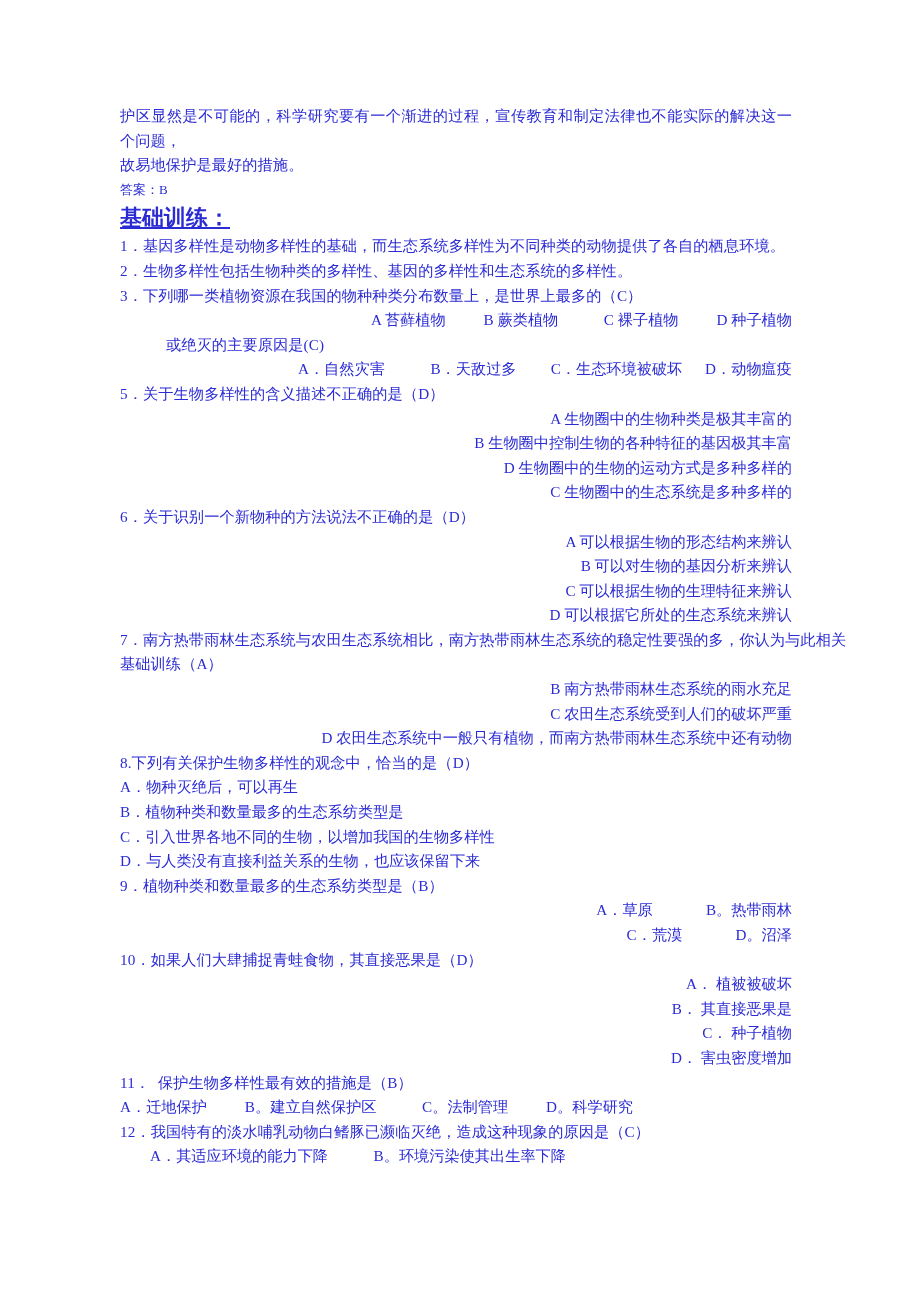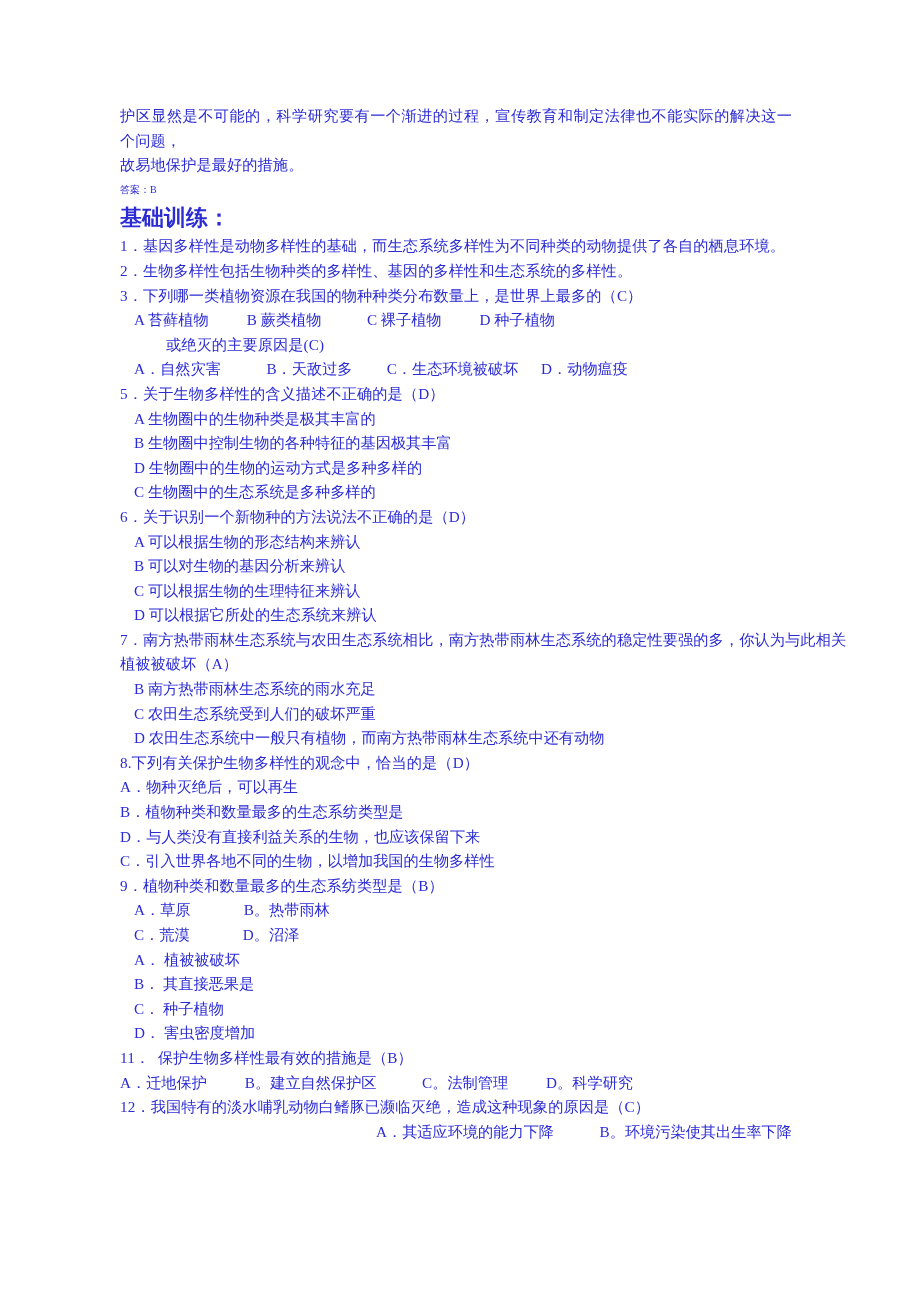--- a/index.html
+++ b/index.html
@@ -37,32 +37,33 @@
   }
   .ln.nowrap {
     white-space: pre;
   }
   
   .heading {
     font-size: 22px;
     line-height: 30px;
     margin: 1px 0 1px 0;
     white-space: pre;
+    text-decoration: underline;
   }
   
   .answer {
-    font-size: 10px;
+    font-size: 13px;
     line-height: 24.6px;
     white-space: pre;
     margin: 0;
   }
   
   .i0  { padding-left: 0; }
-  .i1  { padding-left: 14px; }
-  .i2  { padding-left: 30px; text-align: right; }
+  .i1  { padding-left: 14px; text-align: right; }
+  .i2  { padding-left: 30px; }
   .i3  { padding-left: 46px; }
   .opt-row {
     font-size: 15.2px;
     line-height: 24.6px;
     white-space: pre;
     margin: 0;
   }
 </style>
 </head>
 <body>
@@ -92,35 +93,36 @@
     <p class="opt-row i1">D 生物圈中的生物的运动方式是多种多样的</p>
     <p class="opt-row i1">C 生物圈中的生态系统是多种多样的</p>
 
     <p class="ln nowrap">6．关于识别一个新物种的方法说法不正确的是（D）</p>
     <p class="opt-row i1">A 可以根据生物的形态结构来辨认</p>
     <p class="opt-row i1">B 可以对生物的基因分析来辨认</p>
     <p class="opt-row i1">C 可以根据生物的生理特征来辨认</p>
     <p class="opt-row i1">D 可以根据它所处的生态系统来辨认</p>
 
     <p class="ln nowrap">7．南方热带雨林生态系统与农田生态系统相比，南方热带雨林生态系统的稳定性要强的多，你认为与此相关</p>
-    <p class="ln nowrap">植被被破坏（A）</p>
+    <p class="ln nowrap">基础训练（A）</p>
     <p class="opt-row i1">B 南方热带雨林生态系统的雨水充足</p>
     <p class="opt-row i1">C 农田生态系统受到人们的破坏严重</p>
     <p class="opt-row i1">D 农田生态系统中一般只有植物，而南方热带雨林生态系统中还有动物</p>
 
     <p class="ln nowrap">8.下列有关保护生物多样性的观念中，恰当的是（D）</p>
     <p class="opt-row i0">A．物种灭绝后，可以再生</p>
     <p class="opt-row i0">B．植物种类和数量最多的生态系纺类型是</p>
+    <p class="opt-row i0">C．引入世界各地不同的生物，以增加我国的生物多样性</p>
     <p class="opt-row i0">D．与人类没有直接利益关系的生物，也应该保留下来</p>
-    <p class="opt-row i0">C．引入世界各地不同的生物，以增加我国的生物多样性</p>
 
     <p class="ln nowrap">9．植物种类和数量最多的生态系纺类型是（B）</p>
     <p class="opt-row i1">A．草原              B。热带雨林</p>
     <p class="opt-row i1">C．荒漠              D。沼泽</p>
 
+    <p class="ln nowrap">10．如果人们大肆捕捉青蛙食物，其直接恶果是（D）</p>
     <p class="opt-row i1">A． 植被被破坏</p>
     <p class="opt-row i1">B． 其直接恶果是</p>
     <p class="opt-row i1">C． 种子植物</p>
     <p class="opt-row i1">D． 害虫密度增加</p>
 
     <p class="ln nowrap">11．  保护生物多样性最有效的措施是（B）</p>
     <p class="opt-row i0">A．迁地保护          B。建立自然保护区            C。法制管理          D。科学研究</p>
 
     <p class="ln nowrap">12．我国特有的淡水哺乳动物白鳍豚已濒临灭绝，造成这种现象的原因是（C）</p>
     <p class="opt-row i2">A．其适应环境的能力下降            B。环境污染使其出生率下降</p>

